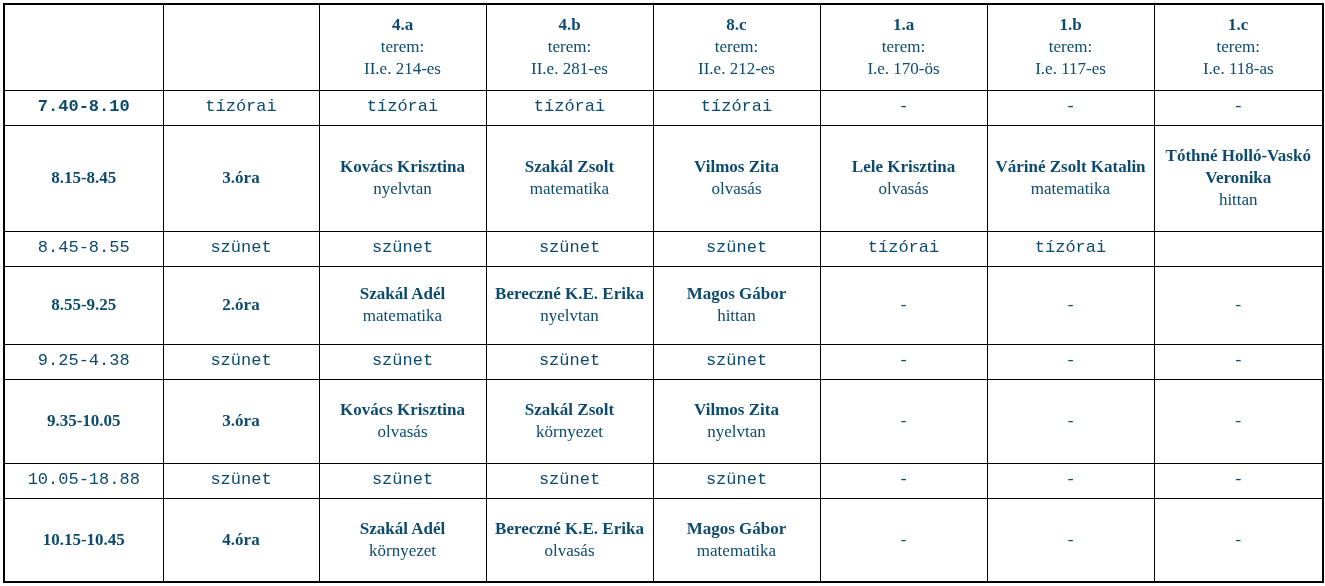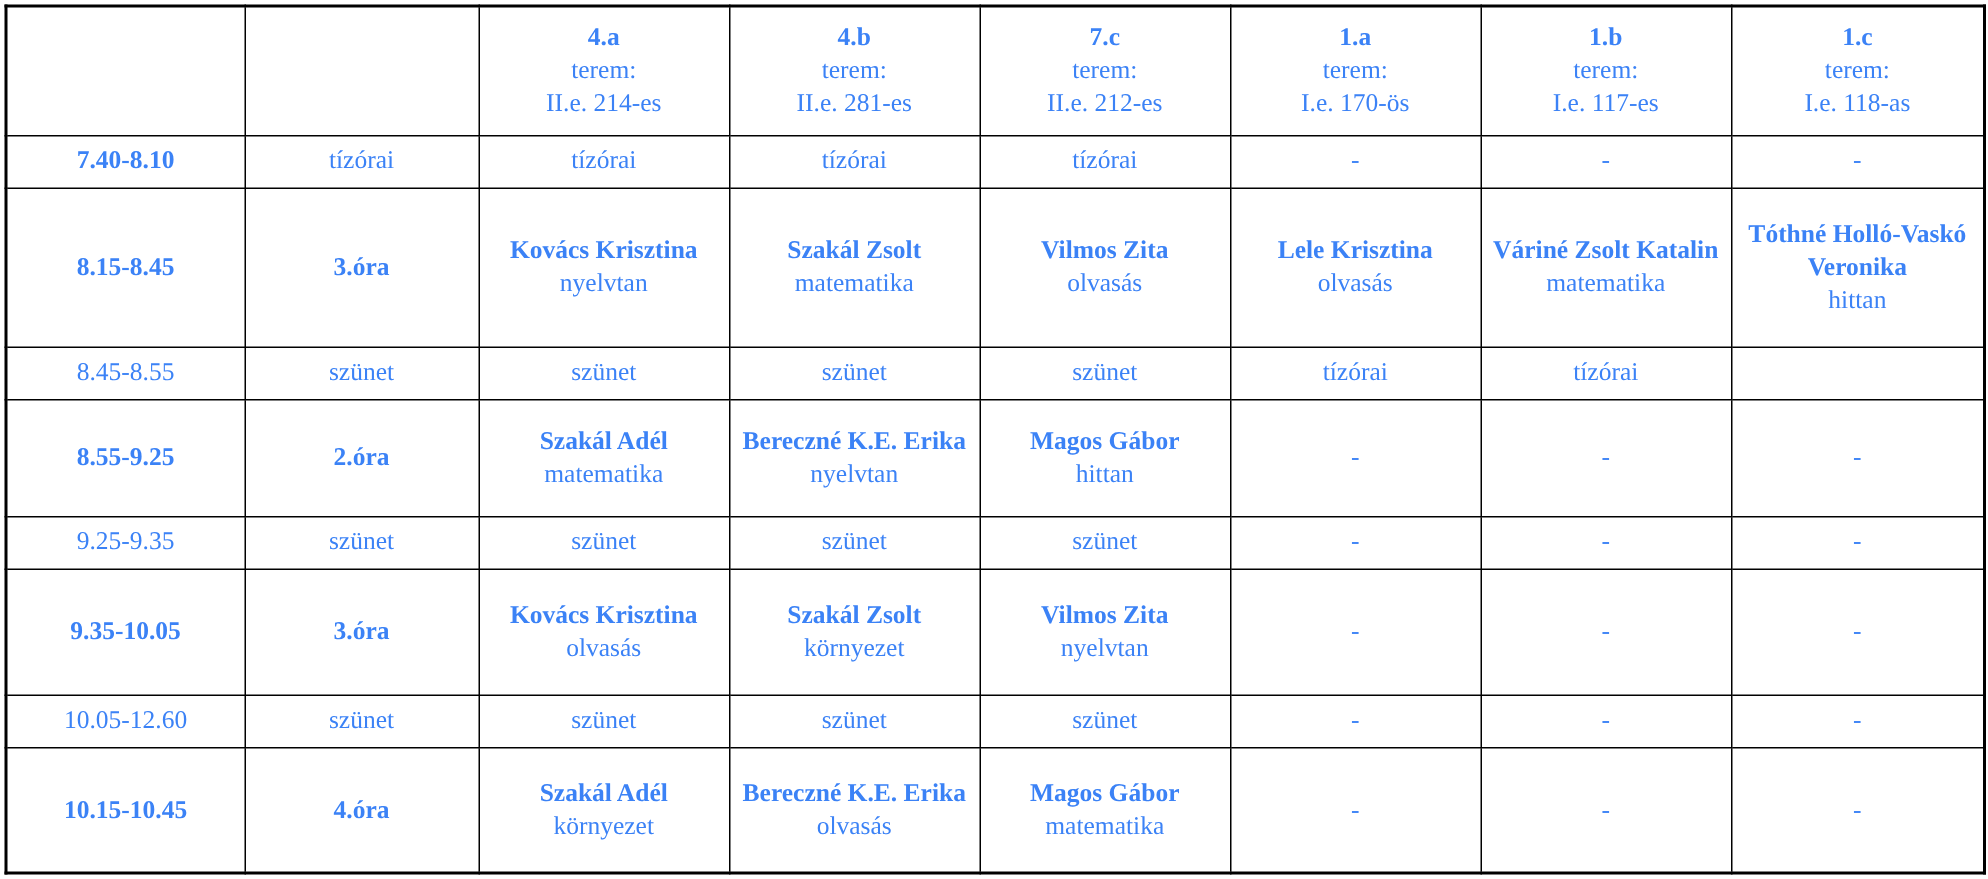--- a/index.html
+++ b/index.html
@@ -1,33 +1,33 @@
 <!DOCTYPE html>
 <html><head>
 <meta charset="utf-8">
 <style>
   html,body{margin:0;padding:0;background:#fff;}
   .wrap{
     width:1280px;height:586px;box-sizing:border-box;padding:3px;
-    background:#fff;font-family:"Liberation Serif", serif;color:#3b82f6;
+    background:#fff;font-family:"Liberation Serif", serif;color:#0c4a6e;
   }
   table.tt{
     border-collapse:collapse;table-layout:fixed;width:1319px;
     border:2px solid #000;background:#fff;
   }
   table.tt td{
     border:1px solid #000;text-align:center;vertical-align:middle;
     font-size:17px;line-height:1.3;padding:2px 6px;overflow:hidden;
   }
   td.lc{padding:2px 22px;}
   .b{font-weight:bold;}
   .r{font-weight:normal;}
   .hname{font-weight:bold;}
   .rh-hdr{height:86px;}
-  .rh-s{height:35px;}
+  .rh-s{height:35px;font-family:Liberation Mono, monospace;}
   .rh-1{height:106px;}
   .rh-2{height:78px;}
   .rh-3{height:84px;}
   .rh-4{height:84px;}
 </style>
 </head>
 <body>
 
 <div class="wrap">
 <table class="tt">
@@ -58,21 +58,21 @@
       <div class="hname">4.a</div>
       <div class="r">terem:</div>
       <div class="r">II.e. 214-es</div>
     </td>
     <td>
       <div class="hname">4.b</div>
       <div class="r">terem:</div>
       <div class="r">II.e. 281-es</div>
     </td>
     <td>
-      <div class="hname">7.c</div>
+      <div class="hname">8.c</div>
       <div class="r">terem:</div>
       <div class="r">II.e. 212-es</div>
     </td>
     <td>
       <div class="hname">1.a</div>
       <div class="r">terem:</div>
       <div class="r">I.e. 170-ös</div>
     </td>
     <td>
       <div class="hname">1.b</div>
@@ -222,21 +222,21 @@
     </td>
     <td class="lc">
       <div class="b"></div>
       <div class="r">-</div>
     </td>
   </tr>
 
   <tr class="rh-s">
     <td>
       <div class="b"></div>
-      <div class="r">9.25-9.35</div>
+      <div class="r">9.25-4.38</div>
     </td>
     <td>
       <div class="b"></div>
       <div class="r">szünet</div>
     </td>
     <td class="lc">
       <div class="b"></div>
       <div class="r">szünet</div>
     </td>
     <td class="lc">
@@ -292,21 +292,21 @@
     </td>
     <td class="lc">
       <div class="b"></div>
       <div class="r">-</div>
     </td>
   </tr>
 
   <tr class="rh-s">
     <td>
       <div class="b"></div>
-      <div class="r">10.05-12.60</div>
+      <div class="r">10.05-18.88</div>
     </td>
     <td>
       <div class="b"></div>
       <div class="r">szünet</div>
     </td>
     <td class="lc">
       <div class="b"></div>
       <div class="r">szünet</div>
     </td>
     <td class="lc">

